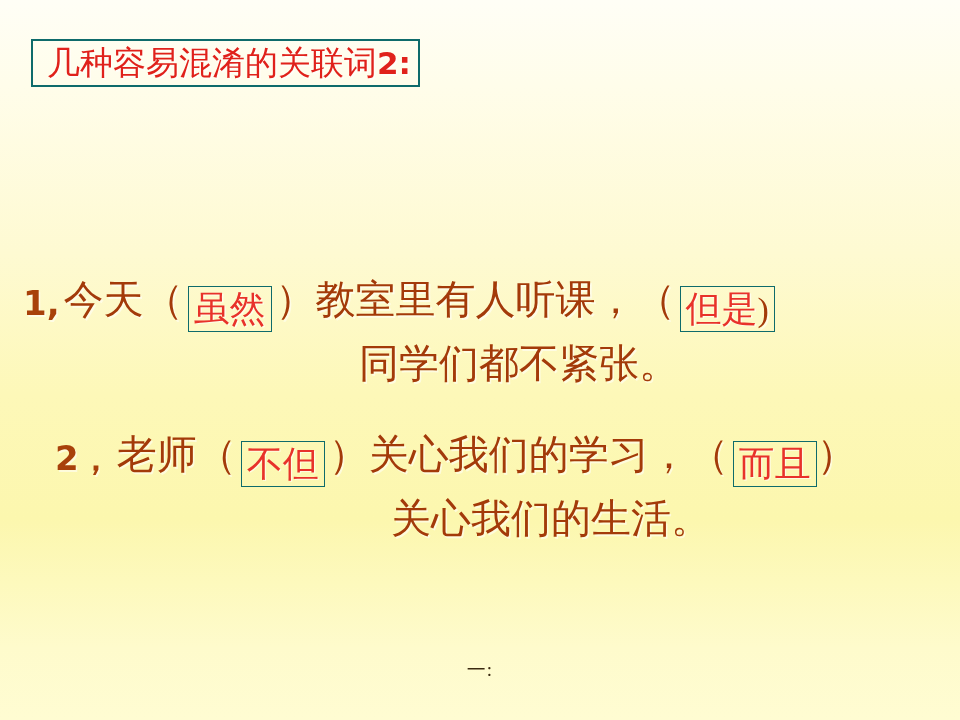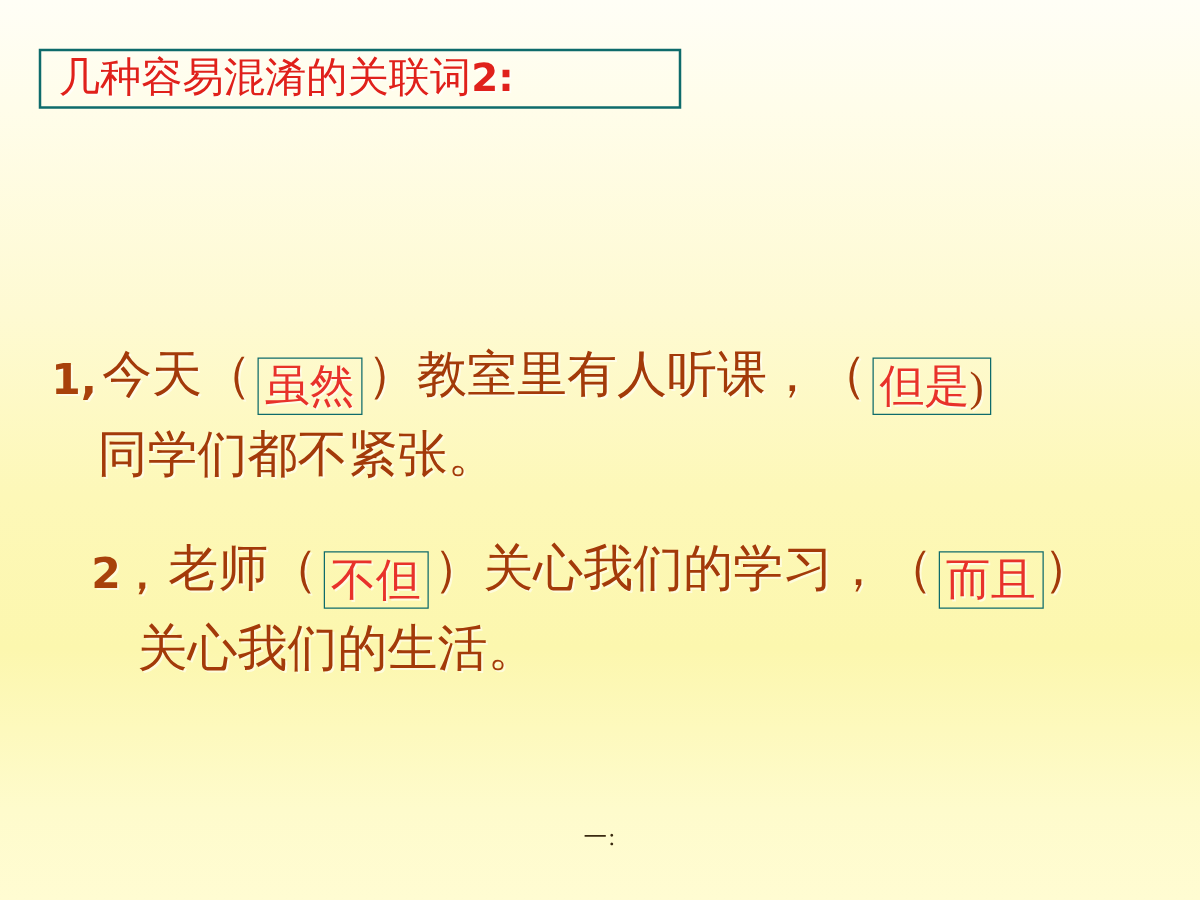--- a/index.html
+++ b/index.html
@@ -26,21 +26,21 @@
         #FEFBCC 90%,
         #FFFCD2 100%);
     box-sizing: border-box;
   }
 
   
   #title-box {
     position: absolute;
     left: 31px;
     top: 39px;
-    width: 514px;
+    width: 389px;
     height: 48px;
     border: 2px solid #0E6B6B;
     background: transparent;
     box-sizing: border-box;
     display: flex;
     align-items: center;
     padding-left: 14px;
   }
   .title-text {
     font-family: "Liberation Serif", "DejaVu Serif", serif;
@@ -86,22 +86,22 @@
     text-shadow: 1.6px 1.6px 0 rgba(255,255,255,0.55);
   }
   #sentence-1 { top: 268px; }
   #sentence-2 { top: 423px; margin-left: 32px; }
 
   .s-line {
     position: relative;
     height: 64px;
     white-space: nowrap;
   }
-  .s-line-1 { padding-left: 41px; }
-  .s-line-2 { padding-left: 78px; }
+  .s-line-1 { padding-left: 23px; }
+  .s-line-2 { padding-left: 78px; text-align: center; }
 
   .marker {
     font-family: "DejaVu Sans", "Liberation Sans", sans-serif;
     font-weight: bold;
     font-size: 34px;
     color: #A8410A;
     vertical-align: -2px;
   }
   .cn {
     font-family: "Liberation Serif", "DejaVu Serif", serif;

